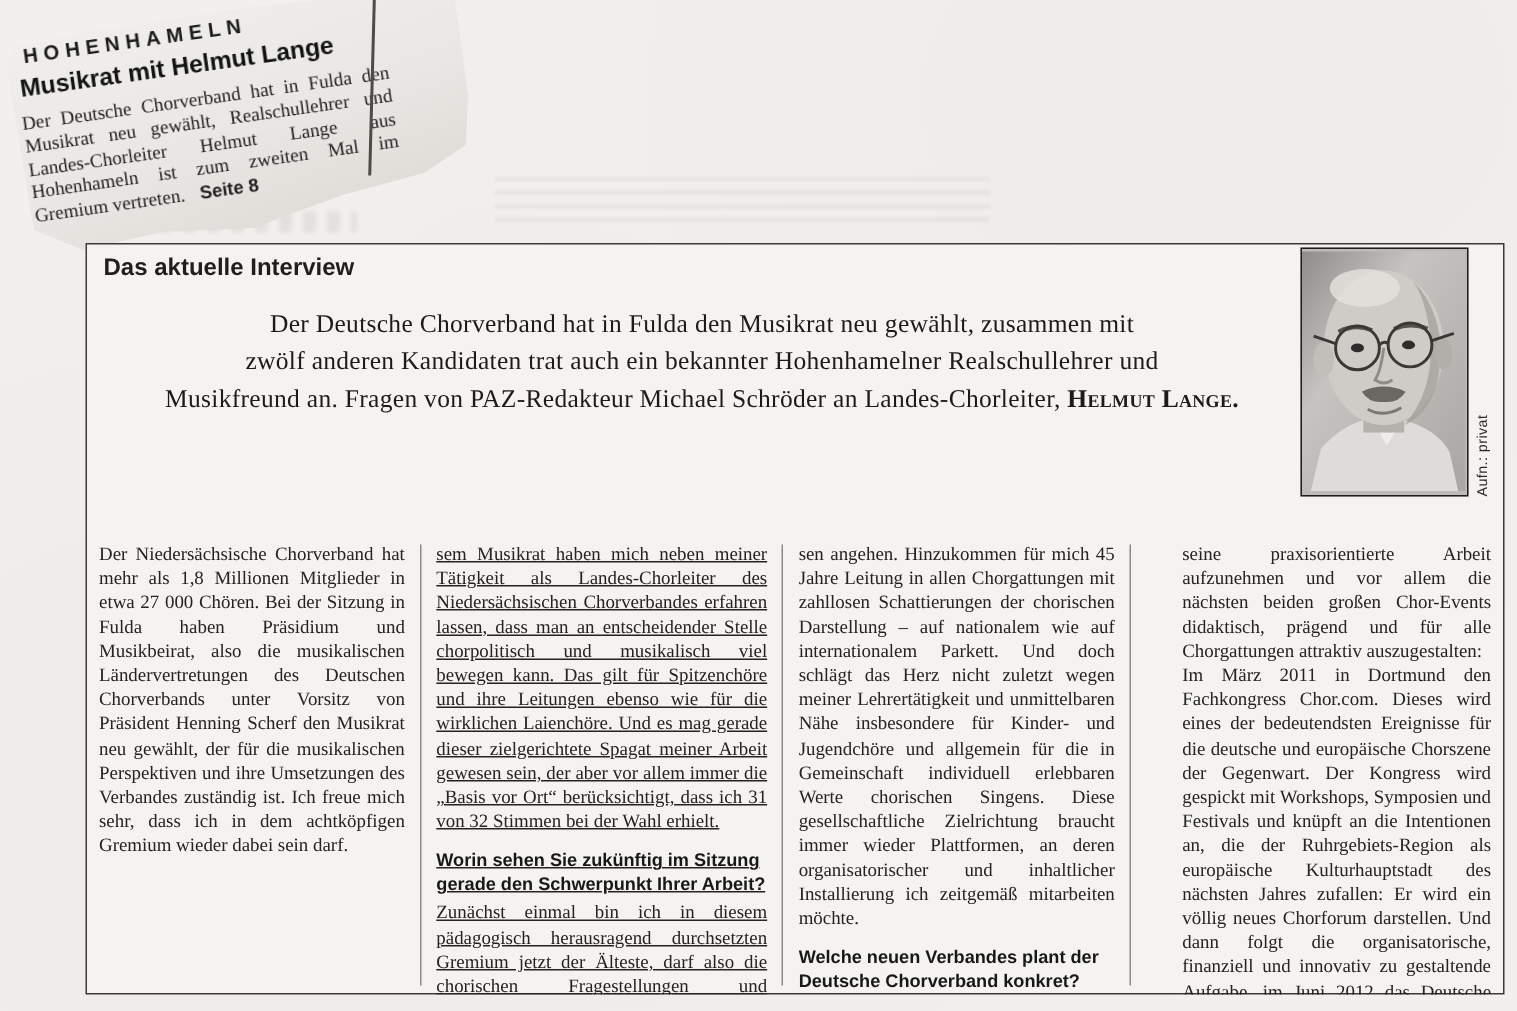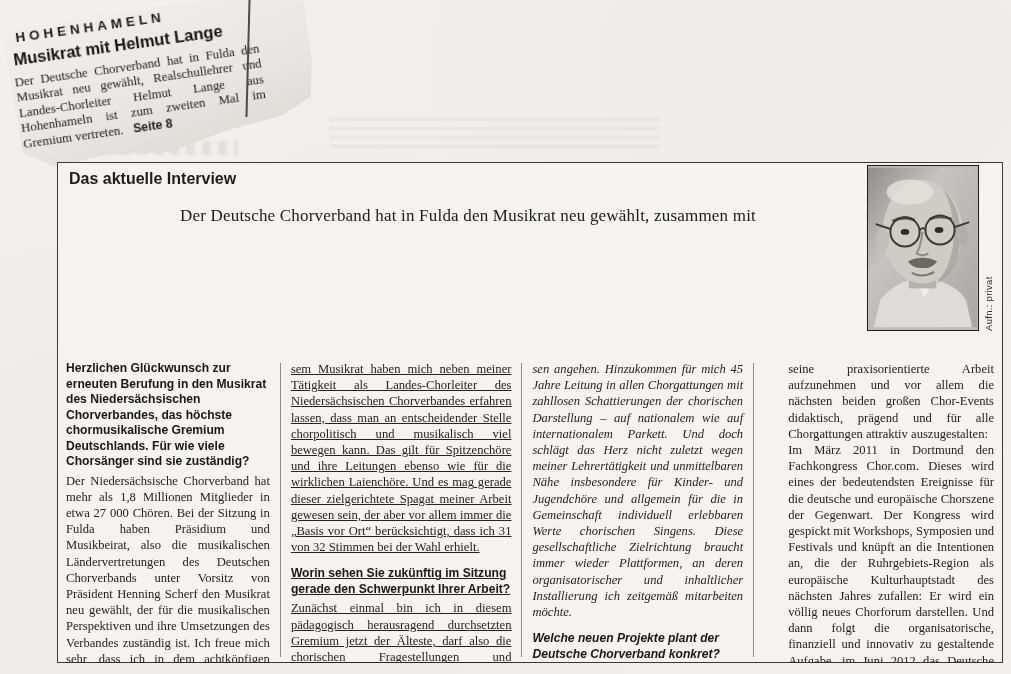--- a/index.html
+++ b/index.html
@@ -69,21 +69,21 @@
         display:flex;overflow:hidden;}
   .colrule{width:1px;background:#8d8b87;margin:2px 10px 6px 10px;}
   .col{color:#242321;}
   .col p{margin:0;}
   .col p.a{font-family:"Liberation Serif",serif;font-size:12.6px;
            line-height:16.2px;text-align:justify;}
   .col p.q{font-family:"Liberation Sans",sans-serif;font-weight:bold;
            font-size:12.1px;line-height:15.5px;color:#181816;
            margin:11px 0 3px 0;text-align:left;}
   .col p.q:first-child{margin-top:0;}
-  #col1{width:208px;} #col2{width:225px;text-decoration:underline;} #col3{width:215px;font-style:italic;} #col4{width:210px;margin-left:24px;}
+  #col1{width:208px;} #col2{width:225px;text-decoration:underline;} #col3{width:215px;} #col4{width:210px;margin-left:24px;}
 </style>
 </head>
 <body>
 
 <div id="page">
 
   <div class="ghost" id="ghost1"></div>
   <div class="ghost" id="ghost2"></div>
   <div class="ghost" id="ghost3"></div>
   <div class="ghost" id="ghost4"></div>
@@ -95,20 +95,22 @@
     <p class="t-body"><span>Der Deutsche Chorverband hat in Fulda den Musikrat neu gewählt, Realschullehrer und Landes-Chorleiter Helmut Lange aus Hohenhameln ist zum zweiten Mal im Gremium vertreten.</span><span class="pref">Seite 8</span></p>
   </div>
   <div id="teaser-rule"></div>
 
   <div id="article">
 
     <div id="section-label">Das aktuelle Interview</div>
 
     <div id="intro">
       <div>Der Deutsche Chorverband hat in Fulda den Musikrat neu gewählt, zusammen mit</div>
+      <div>zwölf anderen Kandidaten trat auch ein bekannter Hohenhamelner Realschullehrer und</div>
+      <div><span>Musikfreund an. Fragen von PAZ-Redakteur Michael Schröder an Landes-Chorleiter, </span><span class="smallcaps">Helmut Lange.</span></div>
     </div>
 
 
     <div id="photo">
       <svg viewBox="0 0 112 164" width="109" height="163">
         <defs>
           <linearGradient id="bgg" x1="0" y1="0" x2="1" y2="1">
             <stop offset="0" stop-color="#8f8d8a"></stop>
               <stop offset="0.35" stop-color="#c6c4c0"></stop>
               <stop offset="1" stop-color="#a9a7a3"></stop>
@@ -133,34 +135,33 @@
         <ellipse cx="73" cy="64" rx="4.5" ry="3" fill="#2e2c2a"></ellipse>
         <path d="M56 66 Q54 82 50 88 Q56 92 62 88" stroke="#8f8c88" stroke-width="2" fill="none"></path>
         <path d="M41 96 Q56 89 71 96 Q66 104 56 103 Q46 104 41 96 Z" fill="#6b6762"></path>
         <path d="M45 108 Q56 114 68 107" stroke="#7a7672" stroke-width="2" fill="none"></path>
       </svg>
     </div>
     <div id="photo-caption">Aufn.: privat</div>
 
     <div id="cols">
       <div class="col" id="col1">
-        <p class="q">Herzlichen Glückwunsch zur erneuten Berufung in den Musikrat des Niedersächsischen Chorverbandes, das höchste chormusikalische Gremium Deutschlands. Für wie viele Chorsänger sind sie zuständig?</p>
         <p class="a">Der Niedersächsische Chorverband hat mehr als 1,8 Millionen Mitglieder in etwa 27 000 Chören. Bei der Sitzung in Fulda haben Präsidium und Musikbeirat, also die musikalischen Ländervertretungen des Deutschen Chorverbands unter Vorsitz von Präsident Henning Scherf den Musikrat neu gewählt, der für die musikalischen Perspektiven und ihre Umsetzungen des Verbandes zuständig ist. Ich freue mich sehr, dass ich in dem achtköpfigen Gremium wieder dabei sein darf.</p>
 
       </div>
       <div class="colrule"></div>
       <div class="col" id="col2">
         <p class="a">sem Musikrat haben mich neben meiner Tätigkeit als Landes-Chorleiter des Niedersächsischen Chorverbandes erfahren lassen, dass man an entscheidender Stelle chorpolitisch und musikalisch viel bewegen kann. Das gilt für Spitzenchöre und ihre Leitungen ebenso wie für die wirklichen Laienchöre. Und es mag gerade dieser zielgerichtete Spagat meiner Arbeit gewesen sein, der aber vor allem immer die „Basis vor Ort“ berücksichtigt, dass ich 31 von 32 Stimmen bei der Wahl erhielt.</p>
         <p class="q">Worin sehen Sie zukünftig im Sitzung gerade den Schwerpunkt Ihrer Arbeit?</p>
         <p class="a">Zunächst einmal bin ich in diesem pädagogisch herausragend durchsetzten Gremium jetzt der Älteste, darf also die chorischen Fragestellungen und zukunftsorientierten Aufgaben gelas-</p>
       </div>
       <div class="colrule"></div>
       <div class="col" id="col3">
         <p class="a">sen angehen. Hinzukommen für mich 45 Jahre Leitung in allen Chorgattungen mit zahllosen Schattierungen der chorischen Darstellung – auf nationalem wie auf internationalem Parkett. Und doch schlägt das Herz nicht zuletzt wegen meiner Lehrertätigkeit und unmittelbaren Nähe insbesondere für Kinder- und Jugendchöre und allgemein für die in Gemeinschaft individuell erlebbaren Werte chorischen Singens. Diese gesellschaftliche Zielrichtung braucht immer wieder Plattformen, an deren organisatorischer und inhaltlicher Installierung ich zeitgemäß mitarbeiten möchte.</p>
-        <p class="q">Welche neuen Projekte plant der Deutsche Chorverband konkret?</p>
+        <p class="q">Welche neuen Verbandes plant der Deutsche Chorverband konkret?</p>
         <p class="a">Schon Mitte November trifft sich der Musikrat zu seiner konstituierenden Sitzung in Fulda, um dann inhaltlich</p>
       </div>
       <div class="colrule"></div>
       <div class="col" id="col4">
         <p class="a">seine praxisorientierte Arbeit aufzunehmen und vor allem die nächsten beiden großen Chor-Events didaktisch, prägend und für alle Chorgattungen attraktiv auszugestalten:</p>
         <p class="a">Im März 2011 in Dortmund den Fachkongress Chor.com. Dieses wird eines der bedeutendsten Ereignisse für die deutsche und europäische Chorszene der Gegenwart. Der Kongress wird gespickt mit Workshops, Symposien und Festivals und knüpft an die Intentionen an, die der Ruhrgebiets-Region als europäische Kulturhauptstadt des nächsten Jahres zufallen: Er wird ein völlig neues Chorforum darstellen. Und dann folgt die organisatorische, finanziell und innovativ zu gestaltende Aufgabe, im Juni 2012 das Deutsche Chorfest mit etwa 20 000 Teilnehmern in Frankfurt zu veranstalten.</p>
       </div>
     </div>
 
   </div>

